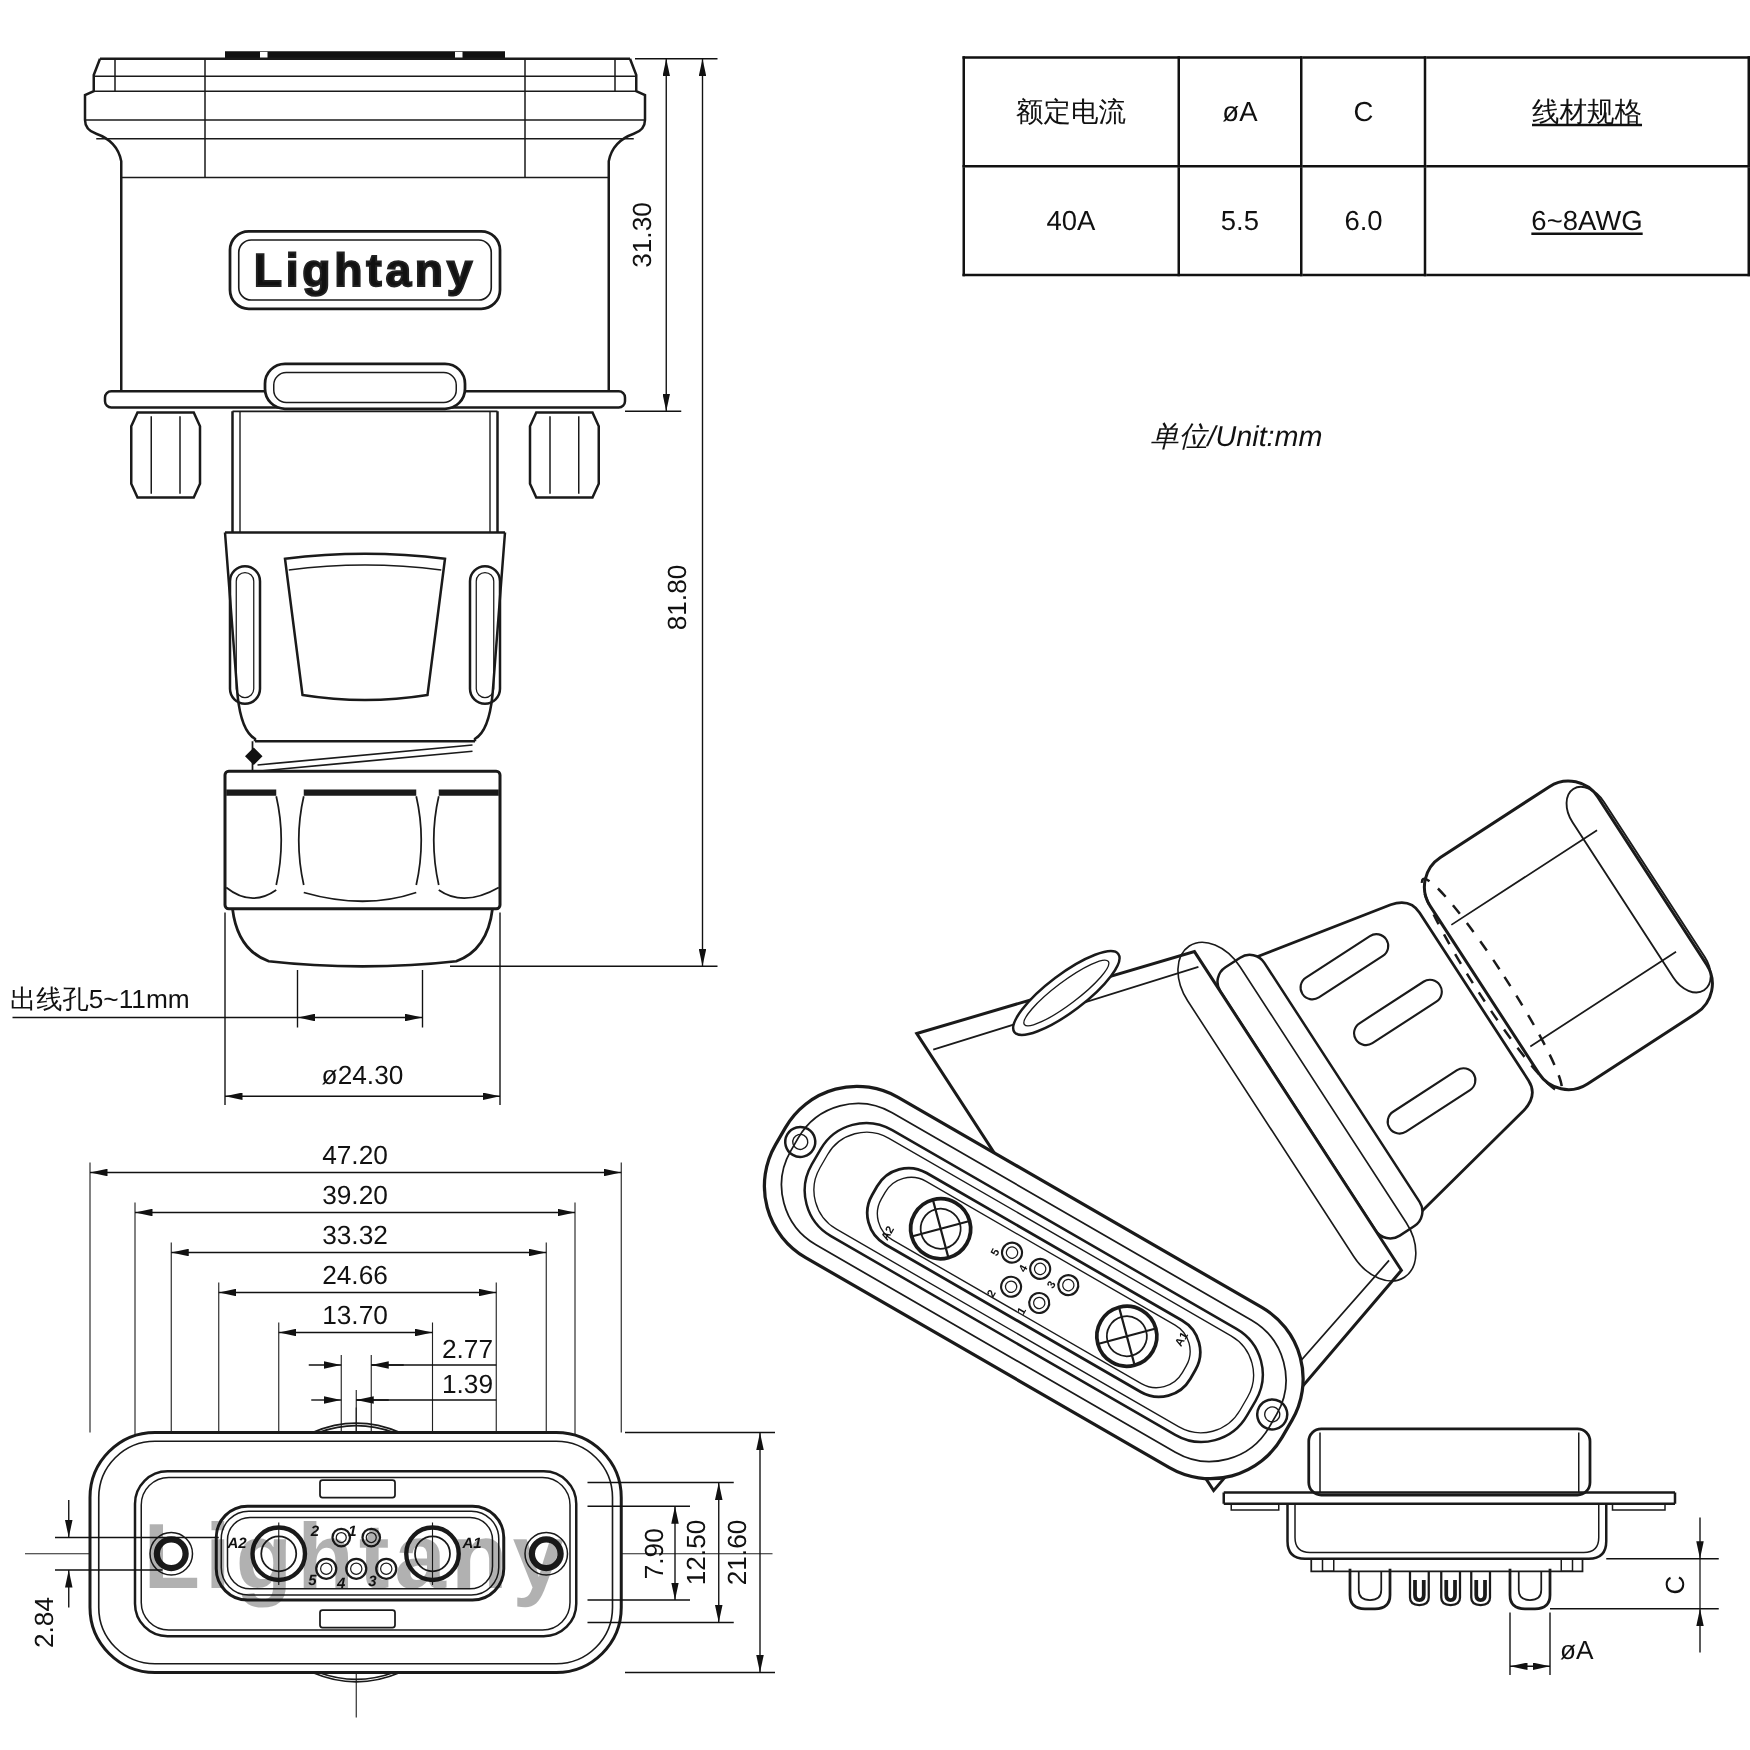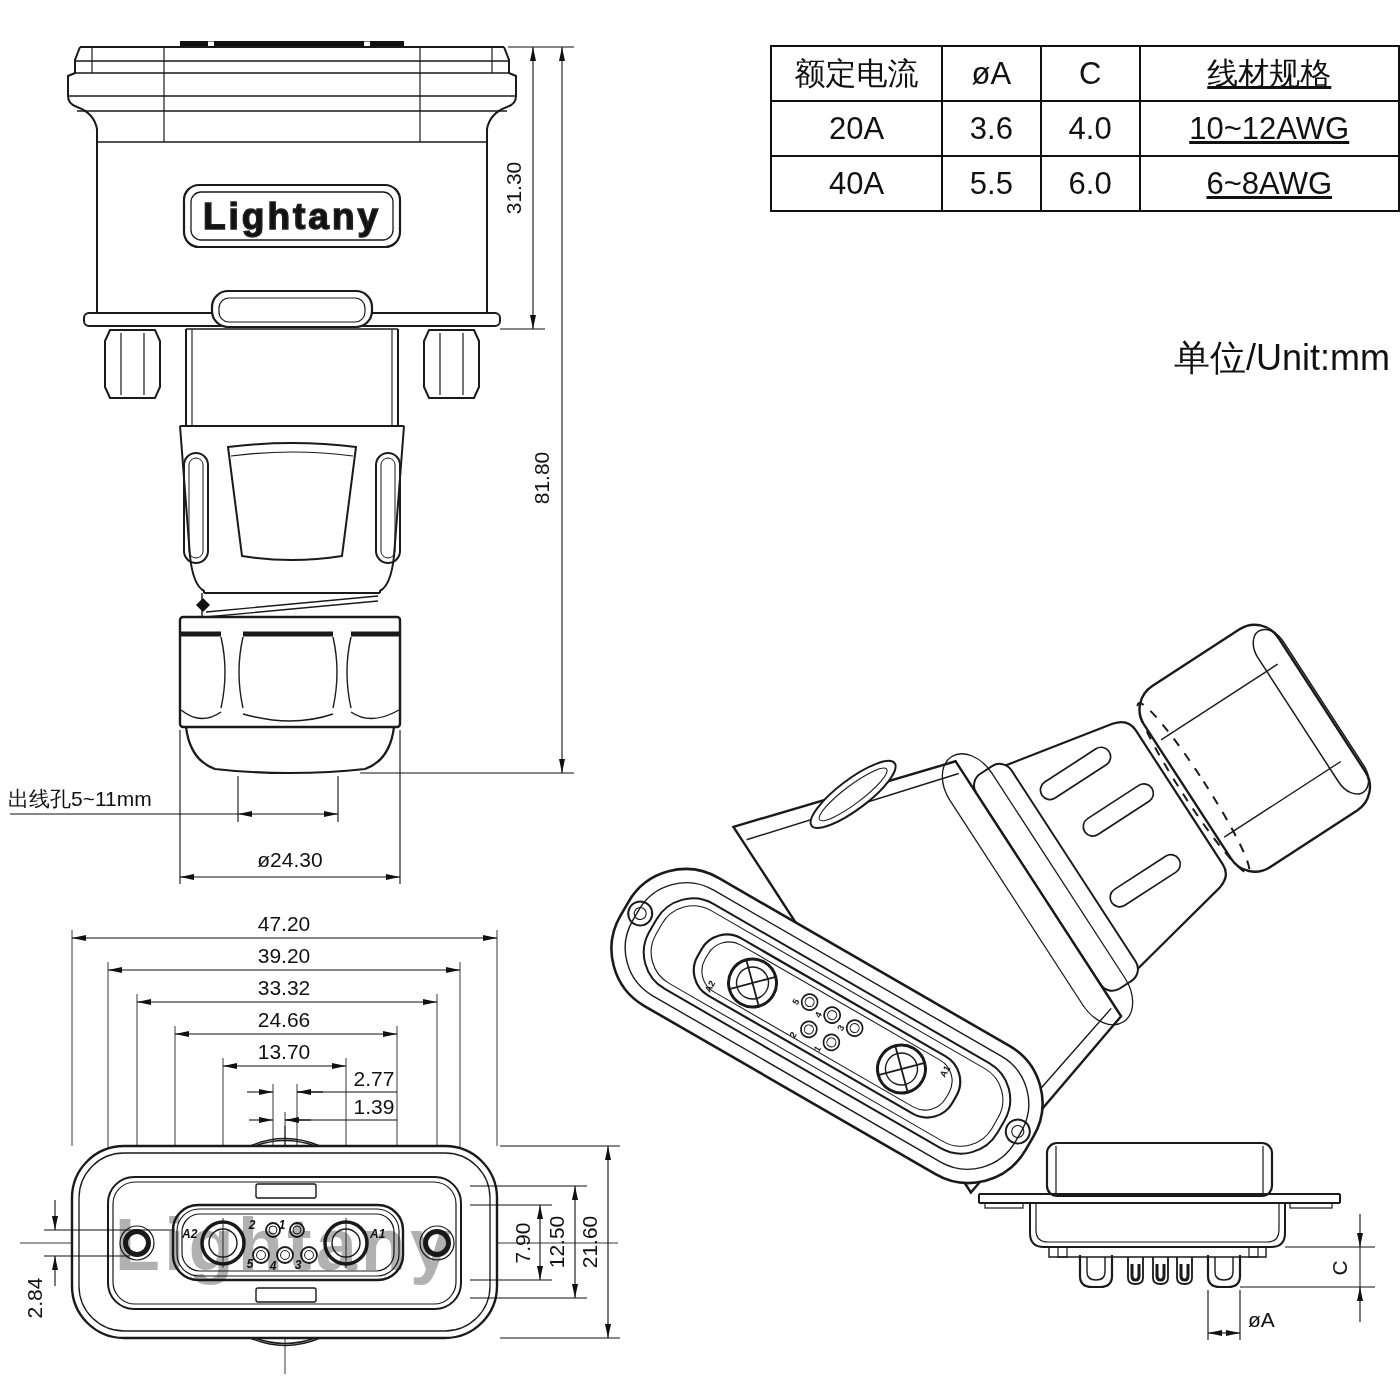--- a/index.html
+++ b/index.html
@@ -5,27 +5,27 @@
   html,body{margin:0;padding:0;background:#fff;}
   .stage{position:relative;width:1400px;height:1400px;background:#fff;overflow:hidden;
          font-family:"Liberation Sans",sans-serif;}
   .stage svg{position:absolute;left:0;top:0;}
   svg text{font-family:"Liberation Sans",sans-serif;fill:#111;}
   .dim{font-size:21px;}
   .pinlbl{font-size:12px;font-weight:bold;font-style:italic;}
   .tinylbl{font-size:9px;font-weight:bold;}
   .spec{position:absolute;left:770px;top:45px;border-collapse:collapse;table-layout:fixed;}
   .spec td{border:2px solid #111;text-align:center;vertical-align:middle;
-           font-size:31px;color:#111;height:53px;padding:0 6px;}
+           font-size:22px;color:#111;height:53px;padding:16px 6px;}
   .spec tr td:first-child{width:160px;}
   .spec tr td:nth-child(2){width:86px;}
   .spec tr td:nth-child(3){width:86px;}
   .spec tr td:nth-child(4){width:248px;text-decoration:underline;}
-  .unit-note{position:absolute;left:920px;top:334px;width:470px;text-align:right;
-             font-size:36px;color:#111;}
+  .unit-note{position:absolute;left:920px;top:334px;width:470px;text-align:left;
+             font-size:23px;color:#111;font-style:italic;}
   .wm{opacity:.32;}
 </style>
 </head>
 <body>
 
 <div class="stage">
 <svg width="1400" height="1400" viewBox="0 0 1400 1400">
   <defs>
     <marker id="arr" viewBox="0 0 14 6" markerWidth="14" markerHeight="6" refX="14" refY="3" orient="auto-start-reverse" markerUnits="userSpaceOnUse">
       <path d="M0,0 L14,3 L0,6 Z" fill="#111"></path>
@@ -308,26 +308,20 @@
 
   <table class="spec">
     <tbody>
       <tr>
         <td>额定电流</td>
         <td>øA</td>
         <td>C</td>
         <td>线材规格</td>
       </tr>
       <tr>
-        <td>20A</td>
-        <td>3.6</td>
-        <td>4.0</td>
-        <td>10~12AWG</td>
-      </tr>
-      <tr>
         <td>40A</td>
         <td>5.5</td>
         <td>6.0</td>
         <td>6~8AWG</td>
       </tr>
     </tbody>
   </table>
   <div class="unit-note">单位/Unit:mm</div>
 </div>
 

